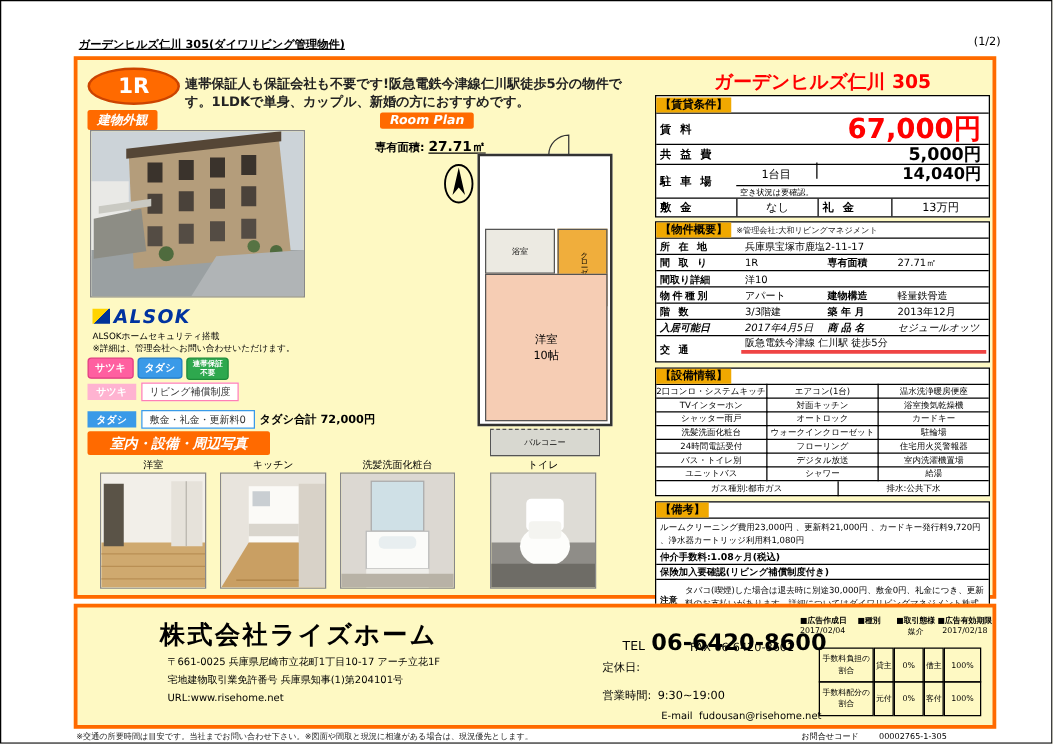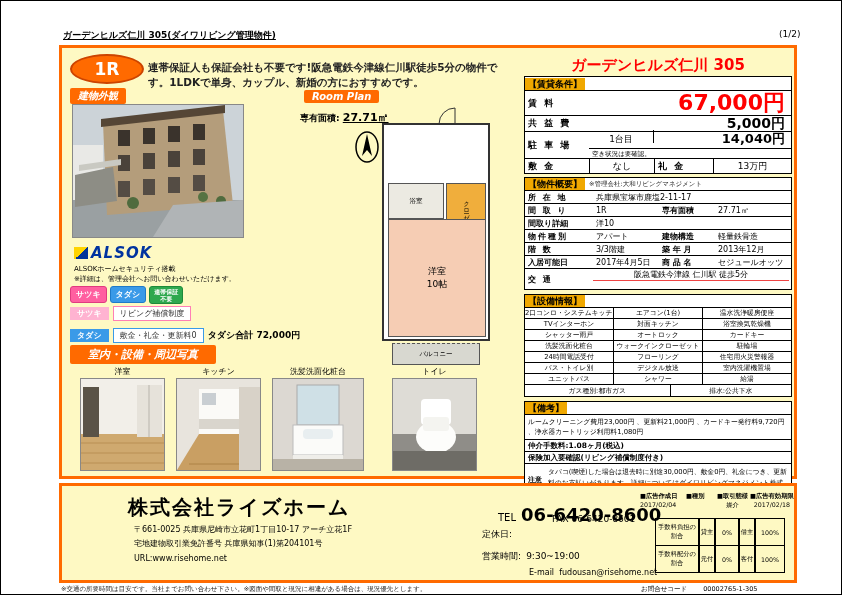--- a/index.html
+++ b/index.html
@@ -102,29 +102,29 @@
           <span class="val" style="width:60px;font-size:8px;">アパート</span>
           <span class="lbl" style="width:50px;font-size:8px;letter-spacing:0;">建物構造</span>
           <span class="val" style="font-size:8px;">軽量鉄骨造</span>
         </div>
         <div class="row" style="height:13px;">
           <span class="lbl" style="width:62px;font-size:8px;">階  数</span>
           <span class="val" style="width:60px;font-size:8px;">3/3階建</span>
           <span class="lbl" style="width:50px;font-size:8px;letter-spacing:0;">築 年 月</span>
           <span class="val" style="font-size:8px;">2013年12月</span>
         </div>
-        <div class="row" style="height:13px;">
+        <div class="row" style="height:13px;font-style:italic;">
           <span class="lbl" style="width:62px;font-size:8px;letter-spacing:0;">入居可能日</span>
           <span class="val" style="width:60px;font-size:8px;">2017年4月5日</span>
           <span class="lbl" style="width:50px;font-size:8px;letter-spacing:0;">商 品 名</span>
           <span class="val" style="font-size:8px;">セジュールオッツ</span>
         </div>
         <div class="row" style="height:20px;">
           <span class="lbl" style="width:62px;font-size:8px;">交  通</span>
-          <span class="val" style="font-size:8px;border-bottom:1px solid #ef4444;align-self:flex-start;width:190px;text-align:center;">阪急電鉄今津線 仁川駅 徒歩5分</span>
+          <span class="val" style="font-size:8px;border-bottom:3px solid #ef4444;align-self:flex-start;width:190px;">阪急電鉄今津線 仁川駅 徒歩5分</span>
         </div>
       </div>
 
       <div class="sec" style="margin-top:4px;">
         <div class="row" style="height:13px;">
           <span class="seclabel">【設備情報】</span>
         </div>
         <div class="row" style="height:11px;">
             <span class="eqcell">2口コンロ・システムキッチン</span>
             <span class="eqcell">エアコン(1台)</span>

